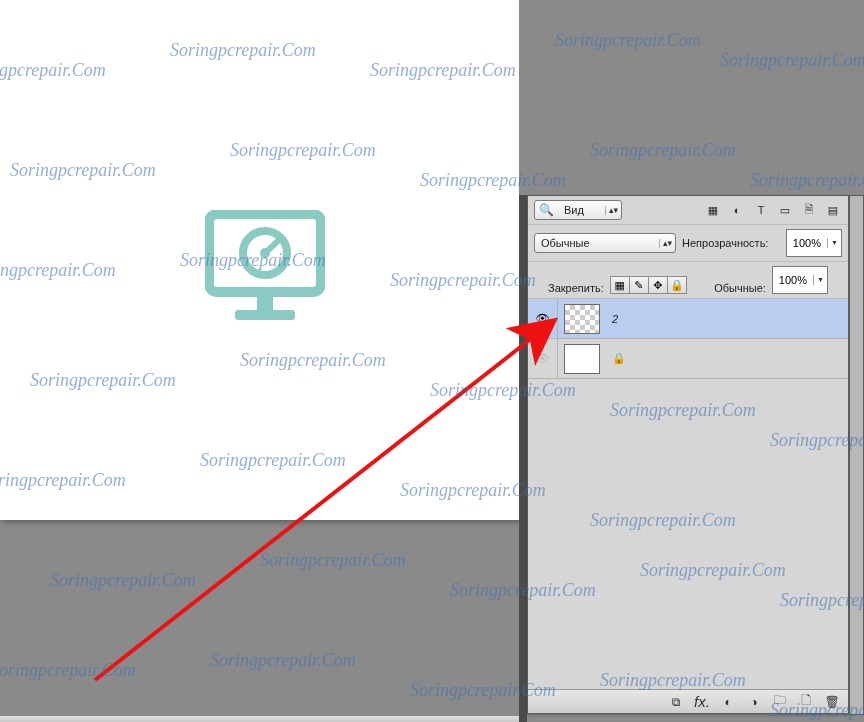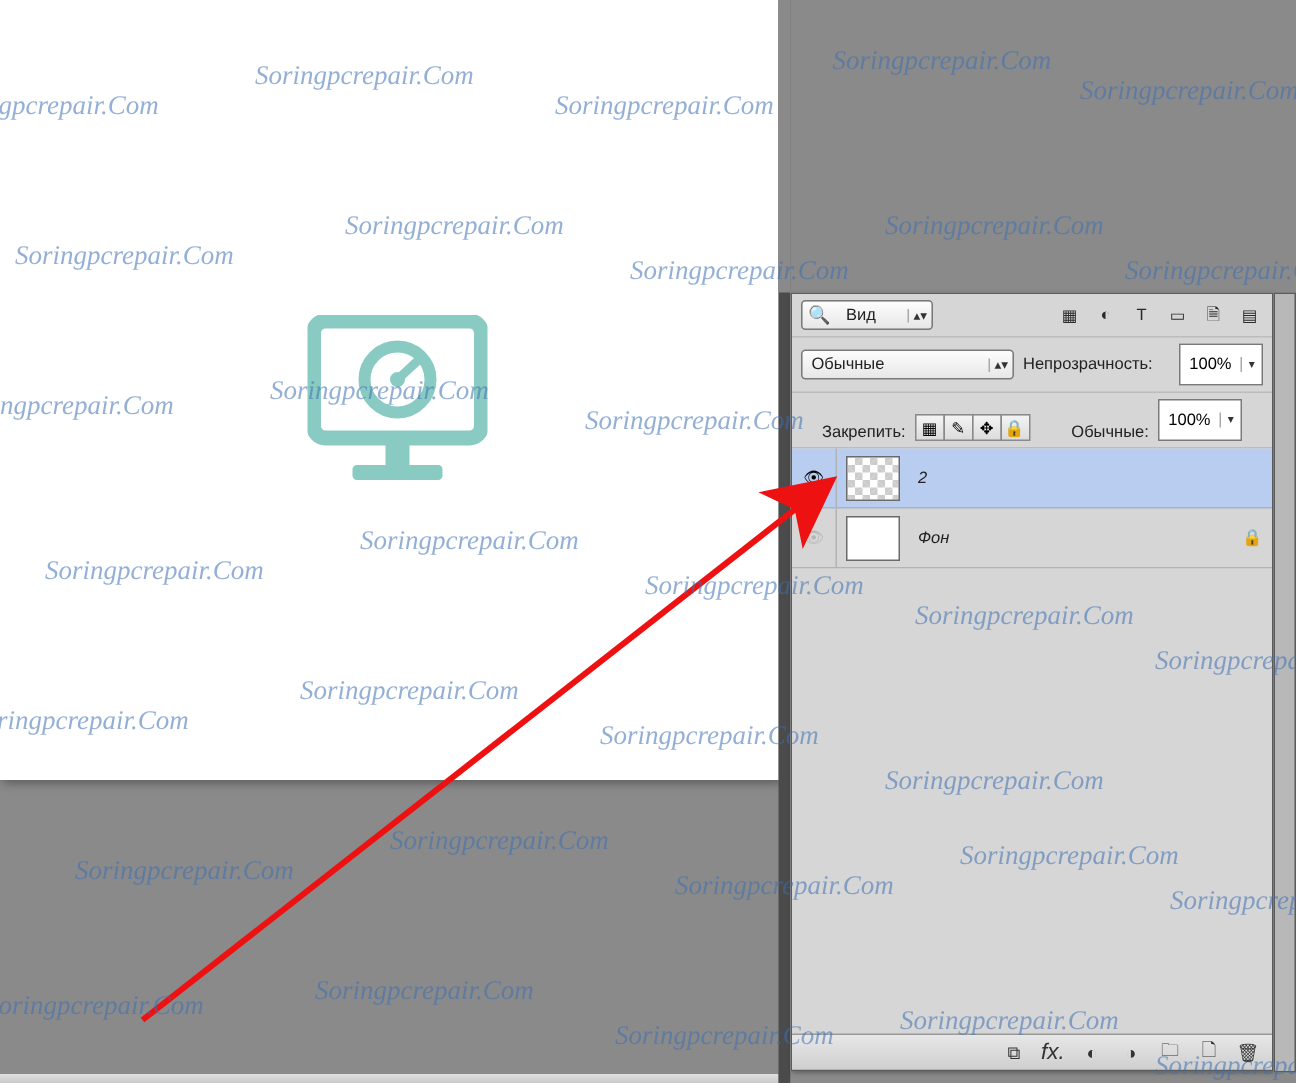--- a/index.html
+++ b/index.html
@@ -149,21 +149,20 @@
         </div>
       <div class="thumb checker"></div>
       <div class="layer-name">2</div>
       <div class="layer-lock"></div>
     </div>
     <div class="layer-row">
       <div class="vis-col">
           <span style="opacity:0.15">👁</span>
         </div>
       <div class="thumb"></div>
-      <div class="layer-name">Фон</div>
       <div class="layer-lock">🔒</div>
     </div>
     <div class="layers-empty"></div>
   </div>
 
   <div class="panel-footer">
     <span class="ficon">⧉</span>
     <span class="ficon" style="font-style:italic;font-size:15px">fx.</span>
     <span class="ficon">◐</span>
     <span class="ficon">◑</span>

